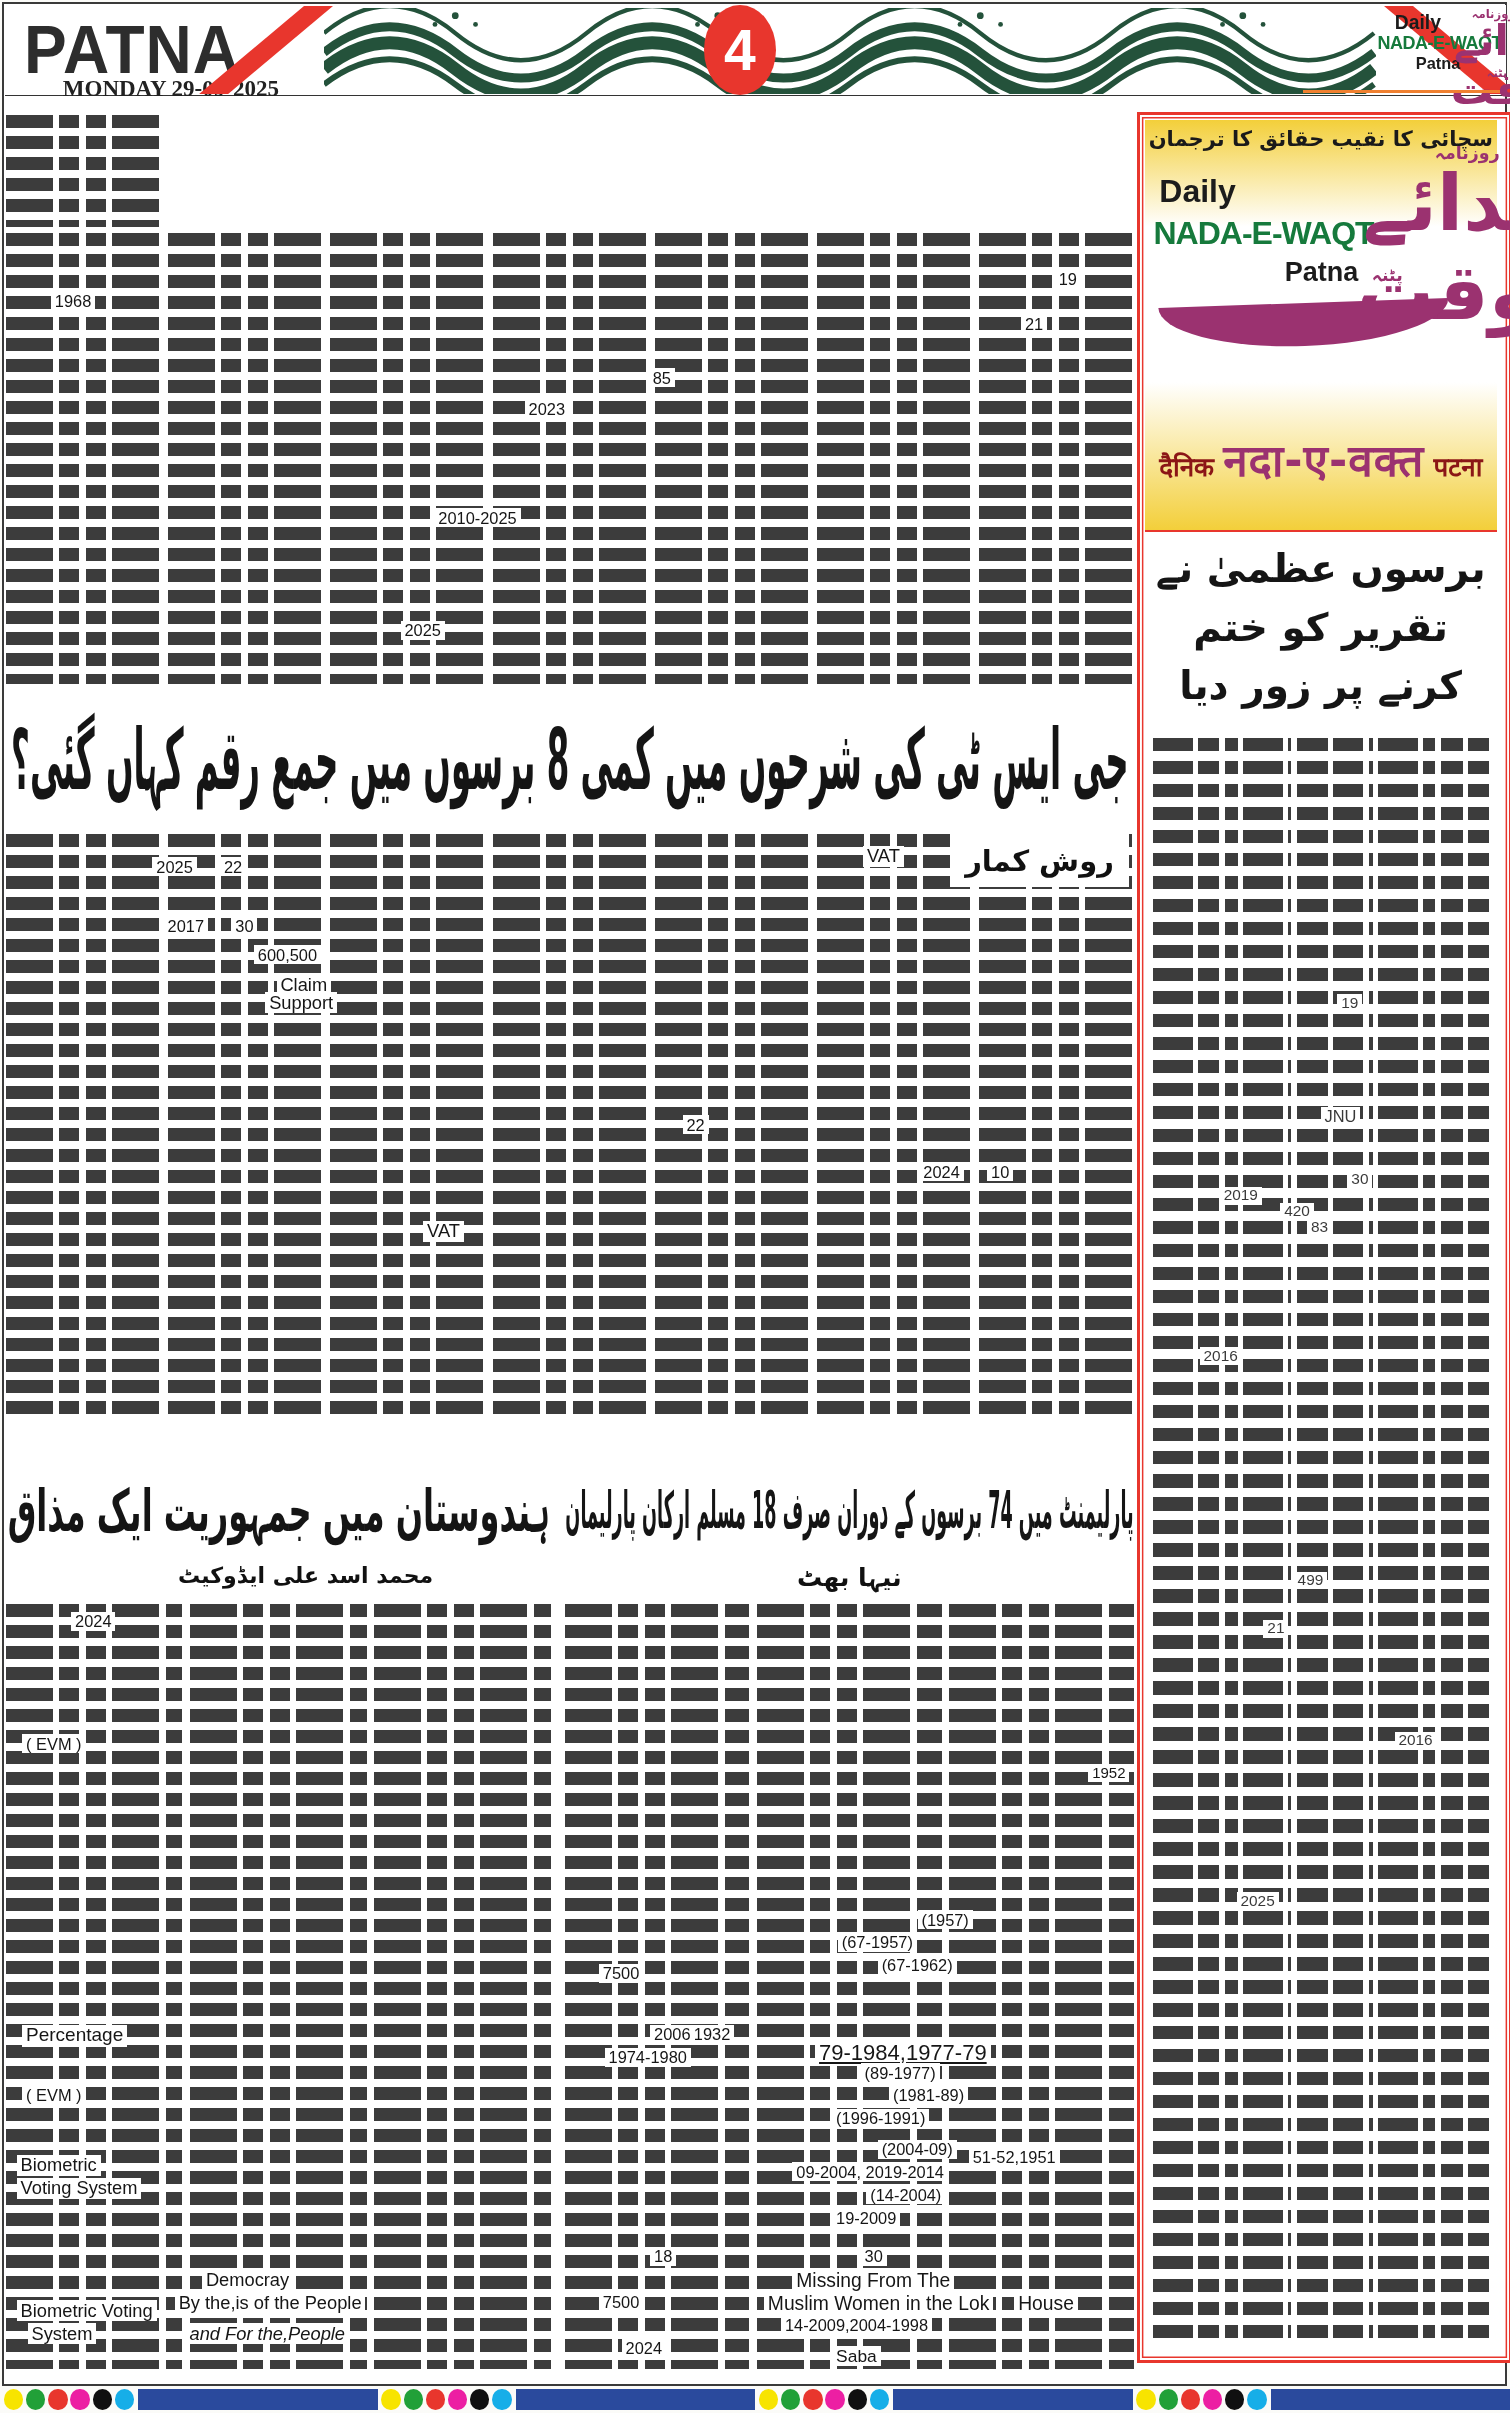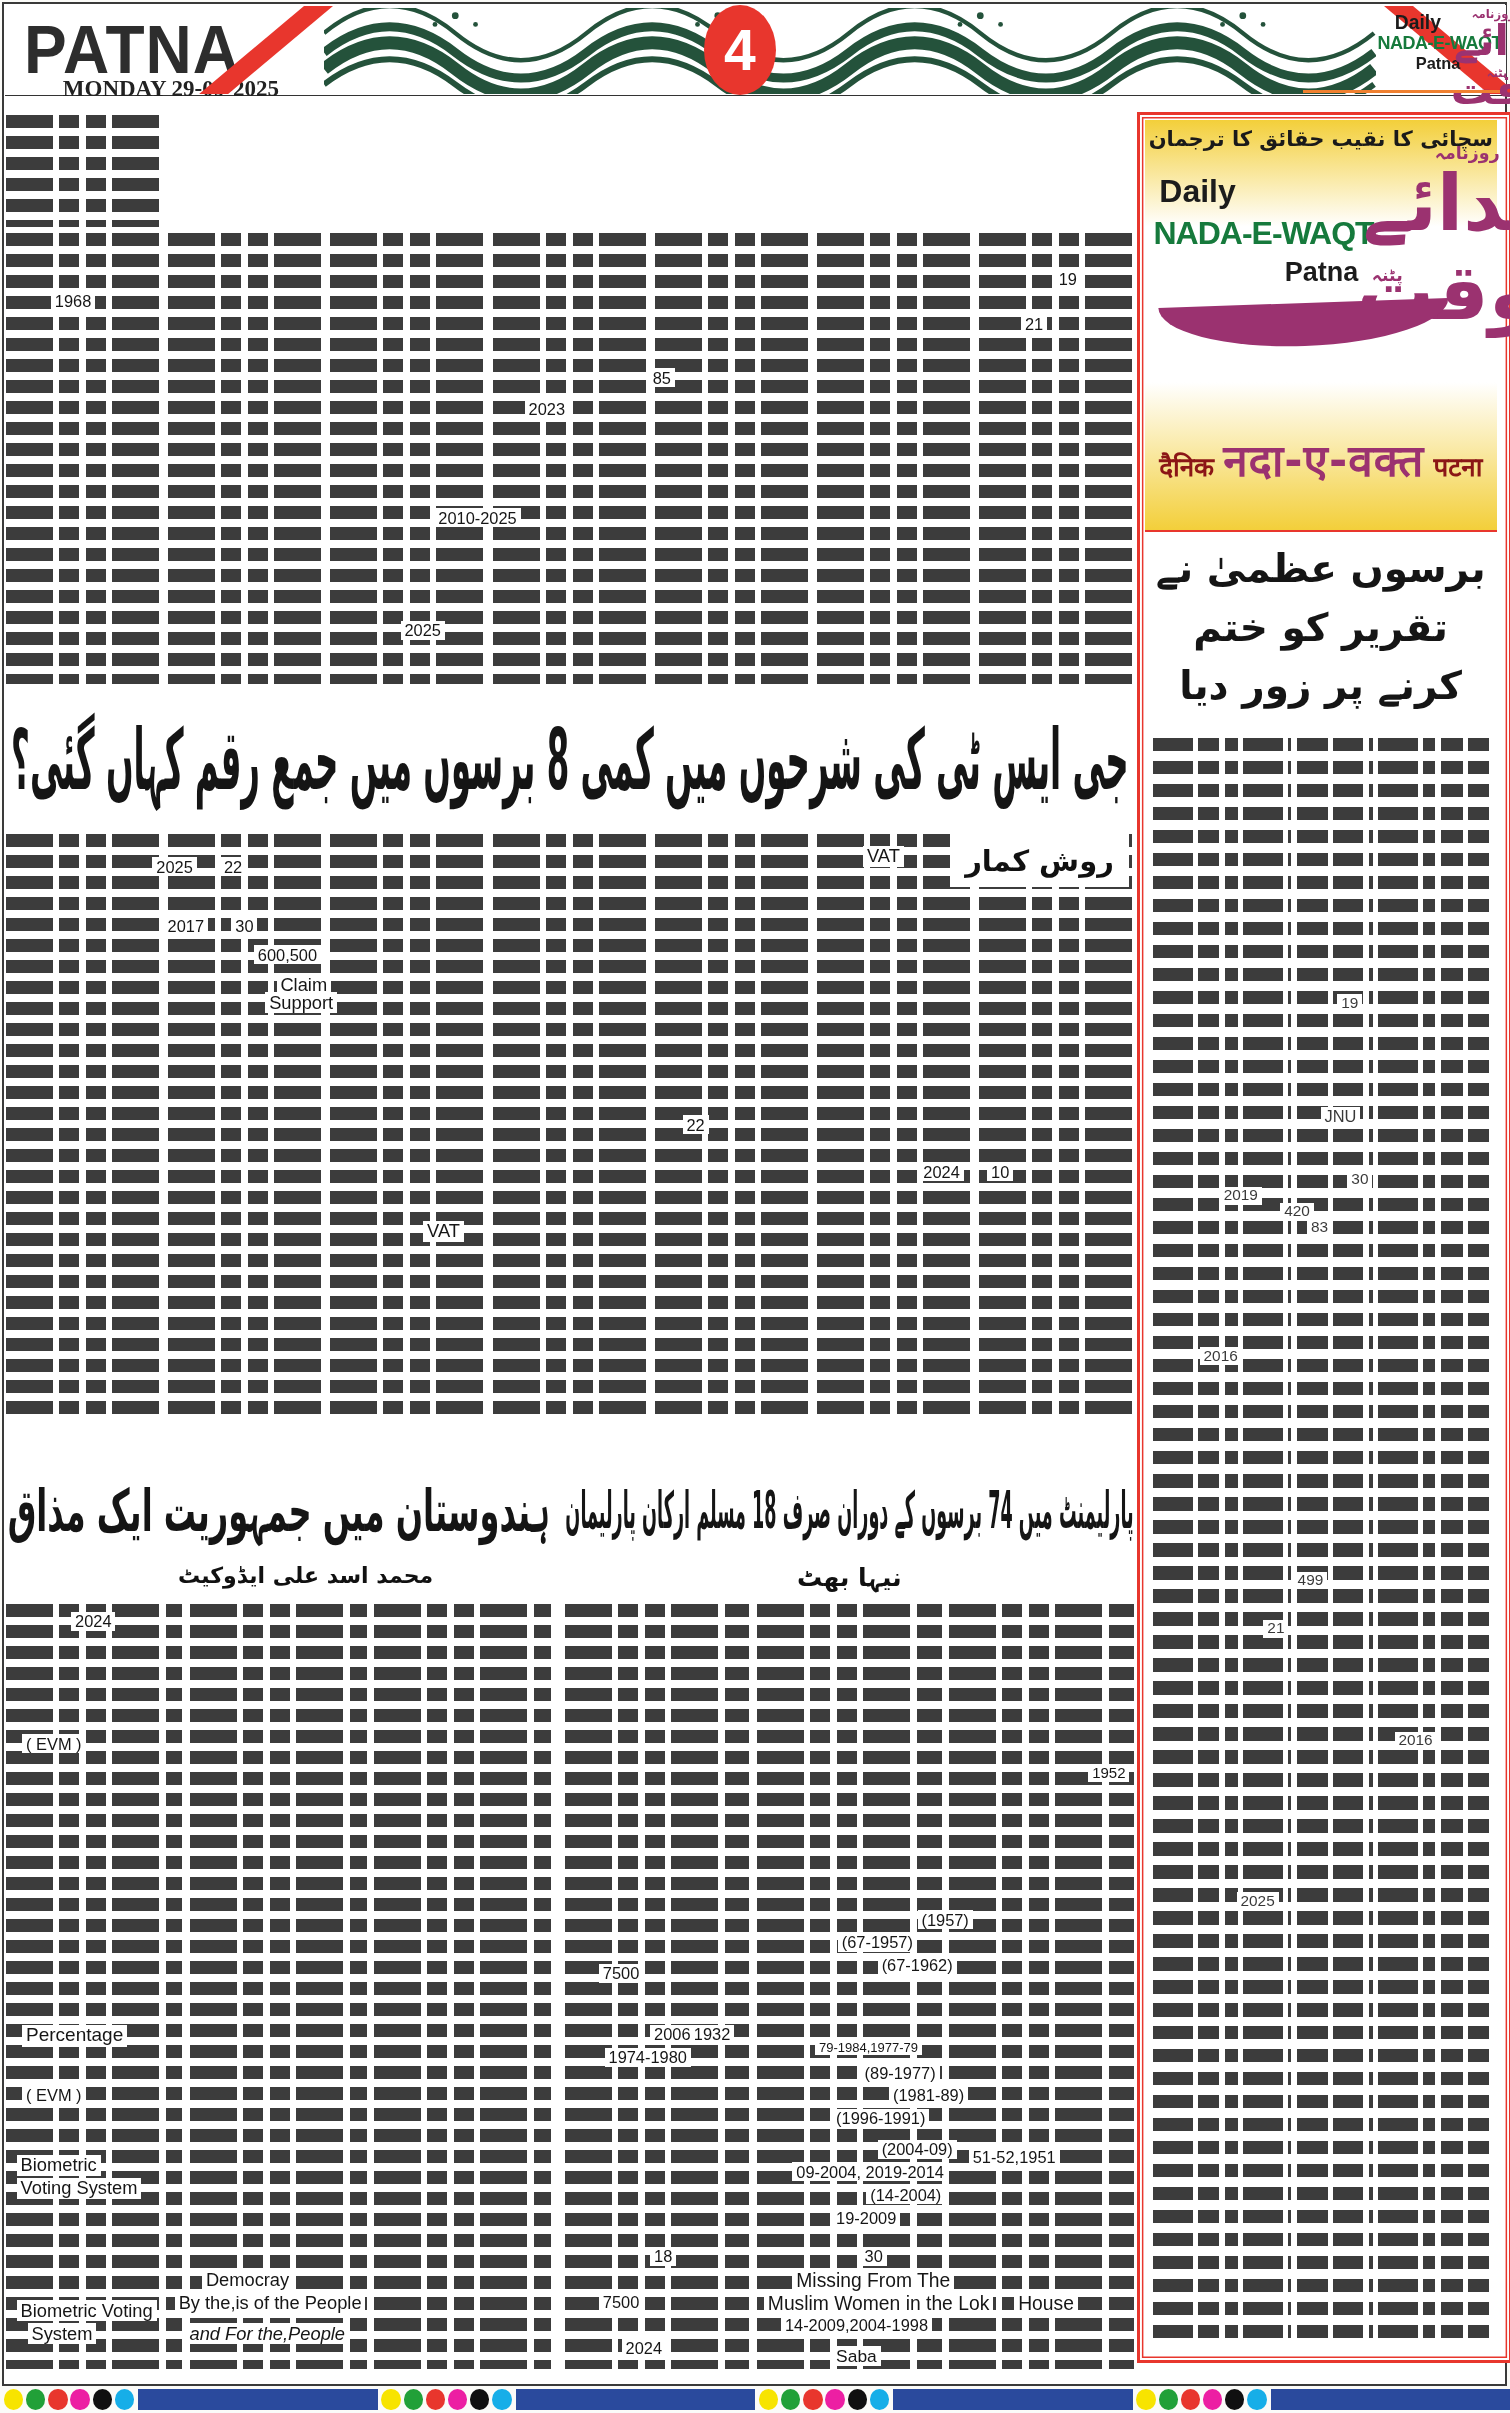--- a/index.html
+++ b/index.html
@@ -214,21 +214,21 @@
       <div class="urtext"></div>
       <div class="urtext"></div>
       <div class="urtext"></div>
     <span class="frag" style="left: 22%; top: 55%; font-size: 16.4px;">1932</span>
         <span class="frag" style="left: 15%; top: 55%; font-size: 16.4px;">2006</span>
         <span class="frag" style="left: 7%; top: 58%; font-size: 16.4px;">1974-1980</span>
         <span class="frag" style="left: 6%; top: 47%; font-size: 16.4px;">7500</span>
         <span class="frag" style="left: 62%; top: 40%; font-size: 16.4px;">(1957)</span>
         <span class="frag" style="left: 48%; top: 43%; font-size: 16.4px;">(67-1957)</span>
         <span class="frag" style="left: 55%; top: 46%; font-size: 16.4px;">(67-1962)</span>
-        <span class="frag" style="left: 44%; top: 57%; font-size: 13px;">79-1984,1977-79</span>
+        <span class="frag" style="left: 44%; top: 57%; font-size: 22px; text-decoration: underline;">79-1984,1977-79</span>
         <span class="frag" style="left: 52%; top: 60%; font-size: 16.4px;">(89-1977)</span>
         <span class="frag" style="left: 57%; top: 63%; font-size: 16.4px;">(1981-89)</span>
         <span class="frag" style="left: 47%; top: 66%; font-size: 16.4px;">(1996-1991)</span>
         <span class="frag" style="left: 55%; top: 70%; font-size: 16.4px;">(2004-09)</span>
         <span class="frag" style="left: 40%; top: 73%; font-size: 16.4px;">09-2004, 2019-2014</span>
         <span class="frag" style="left: 53%; top: 76%; font-size: 16.4px;">(14-2004)</span>
         <span class="frag" style="left: 47%; top: 79%; font-size: 16.4px;">19-2009</span>
         <span class="frag" style="left: 92%; top: 21%; font-size: 15px;">1952</span>
         <span class="frag" style="left: 71%; top: 71%; font-size: 16.4px;">51-52,1951</span>
         <span class="frag" style="left: 15%; top: 84%; font-size: 16.4px;">18</span>

